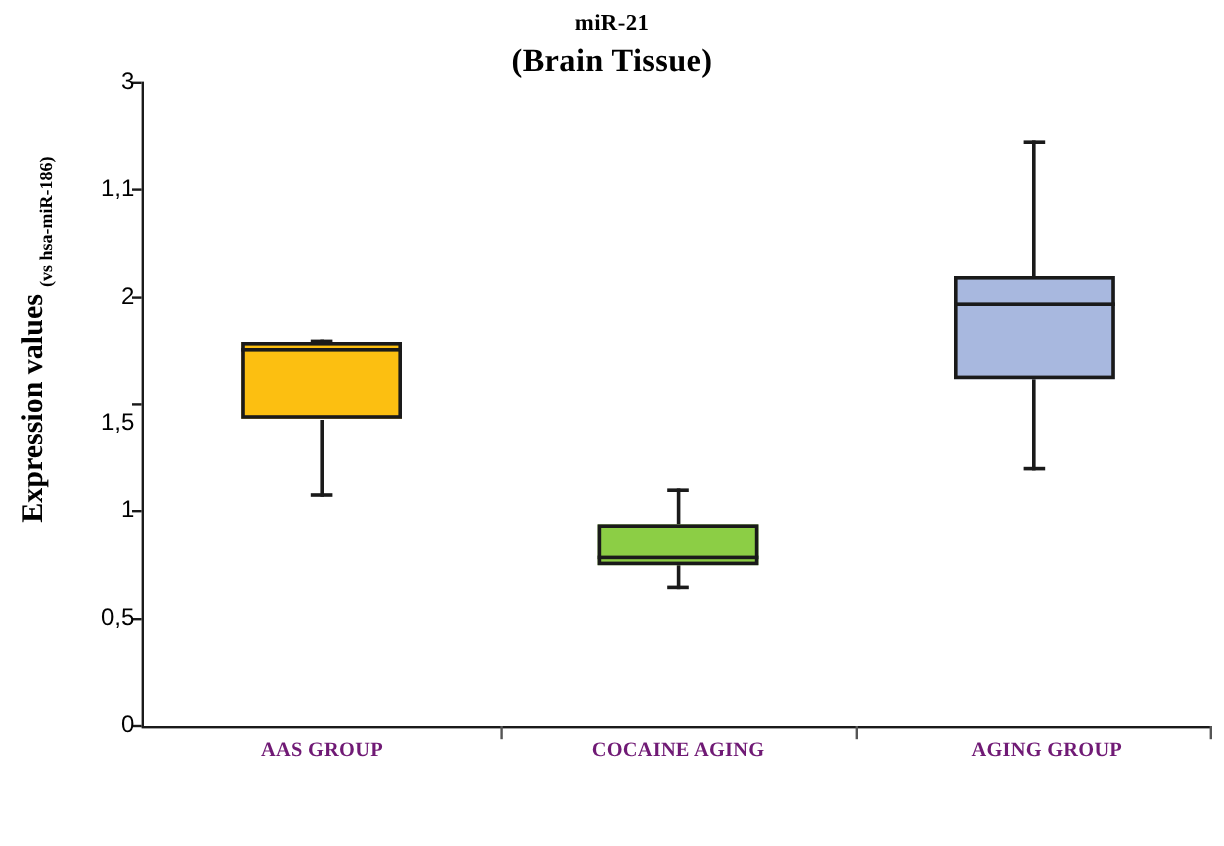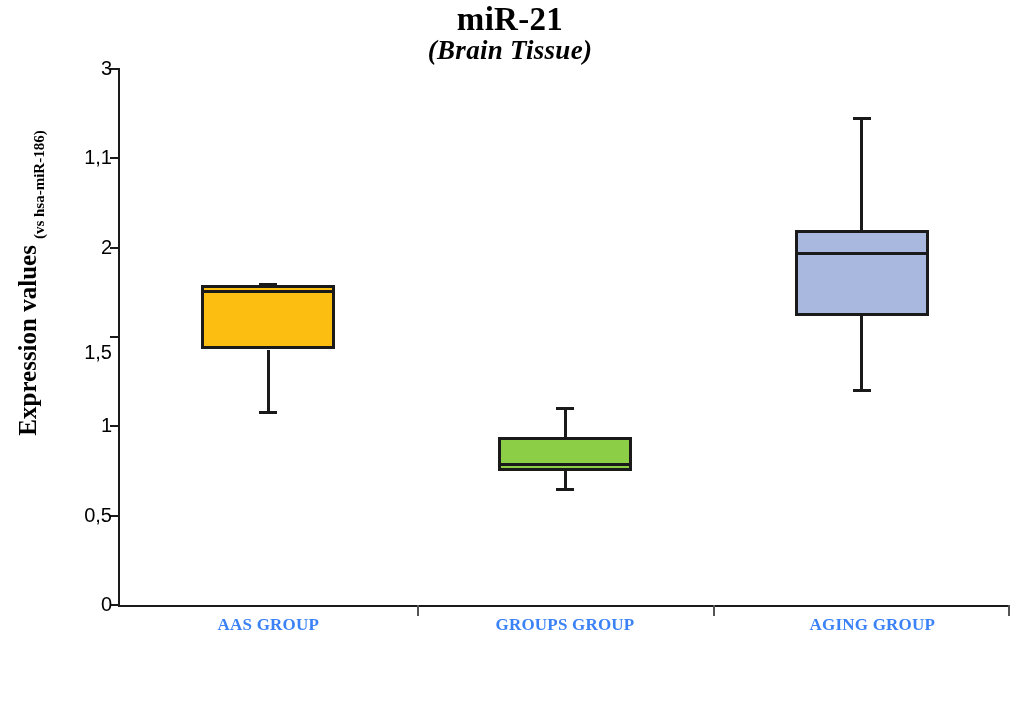--- a/index.html
+++ b/index.html
@@ -8,22 +8,22 @@
     font-family:"Liberation Serif", serif;
     overflow:hidden;position:relative;
   }
   #figure{position:absolute;left:0;top:0;width:1020px;height:705px;}
 
   
   .title-block{
     position:absolute;left:0;top:4px;width:1020px;
     text-align:center;font-weight:bold;color:#000;
   }
-  .title-line1{font-size:33px;line-height:31px;letter-spacing:.3px;}
-  .title-line2{font-size:27px;line-height:31px;letter-spacing:.3px;font-style:italic;}
+  .title-line1{font-size:19px;line-height:31px;letter-spacing:.3px;}
+  .title-line2{font-size:27px;line-height:31px;letter-spacing:.3px;}
 
   
   .ylabel-wrap{
     position:absolute;left:-132px;top:253px;width:320px;height:60px;
     transform:rotate(-90deg);transform-origin:center center;
     display:flex;flex-direction:row;align-items:center;justify-content:center;
     gap:6px;pointer-events:none;
   }
   .ylabel-main{font-size:25px;font-weight:bold;color:#000;white-space:nowrap;}
   .ylabel-sub{font-size:15px;font-weight:bold;color:#000;white-space:nowrap;
@@ -38,21 +38,21 @@
   .ytick-label{
     position:absolute;right:0;width:96px;text-align:right;
     font-size:20px;color:#000;font-family:"Liberation Sans", sans-serif;
     transform:translateY(-12px);
   }
 
   .xtick-mark{position:absolute;top:605px;width:2px;height:11px;background:#555;}
 
   .xcat-label{
     position:absolute;top:615px;text-align:center;
-    font-size:17px;font-weight:bold;color:#3b82f6;letter-spacing:.2px;
+    font-size:17px;font-weight:bold;color:#701a75;letter-spacing:.2px;
     font-family:"Liberation Serif", serif;
   }
 
   .xlabel-title{
     position:absolute;left:0;top:668px;width:1020px;text-align:center;
     font-size:27px;font-weight:bold;color:#000;letter-spacing:.5px;
   }
 
   
   .box{position:absolute;border:3px solid #1a1a1a;box-sizing:border-box;}
@@ -94,21 +94,21 @@
       <div class="ytick-mark" style="top: 604px;"></div>
       <div class="ytick-label" style="top: 605px; right: 908px;">0</div>
     </div>
   <div id="xticks">
       <div class="xtick-mark" style="left: 416.667px;"></div>
       <div class="xtick-mark" style="left: 713.333px;"></div>
       <div class="xtick-mark" style="left: 1008px;"></div>
     </div>
   <div id="xcats">
       <div class="xcat-label" style="left: 120px; width: 296.667px;">AAS GROUP</div>
-      <div class="xcat-label" style="left: 416.667px; width: 296.667px;">GROUPS GROUP</div>
+      <div class="xcat-label" style="left: 416.667px; width: 296.667px;">COCAINE AGING</div>
       <div class="xcat-label" style="left: 724px; width: 296.667px;">AGING GROUP</div>
     </div>
   <div id="boxes">
       <div>
         <div class="whisker" style="left: 266.833px; top: 283.4px; height: 1.78667px;"></div>
         <div class="cap" style="left: 259.333px; top: 283.4px; width: 18px;"></div>
         <div class="whisker" style="left: 266.833px; top: 349.507px; height: 64.32px;"></div>
         <div class="cap" style="left: 259.333px; top: 410.827px; width: 18px;"></div>
         <div class="box" style="left: 201.333px; top: 285.187px; width: 134px; height: 64.32px; background: rgb(252, 191, 17);"></div>
         <div class="median" style="left: 201.333px; top: 289.547px; width: 134px;"></div>

